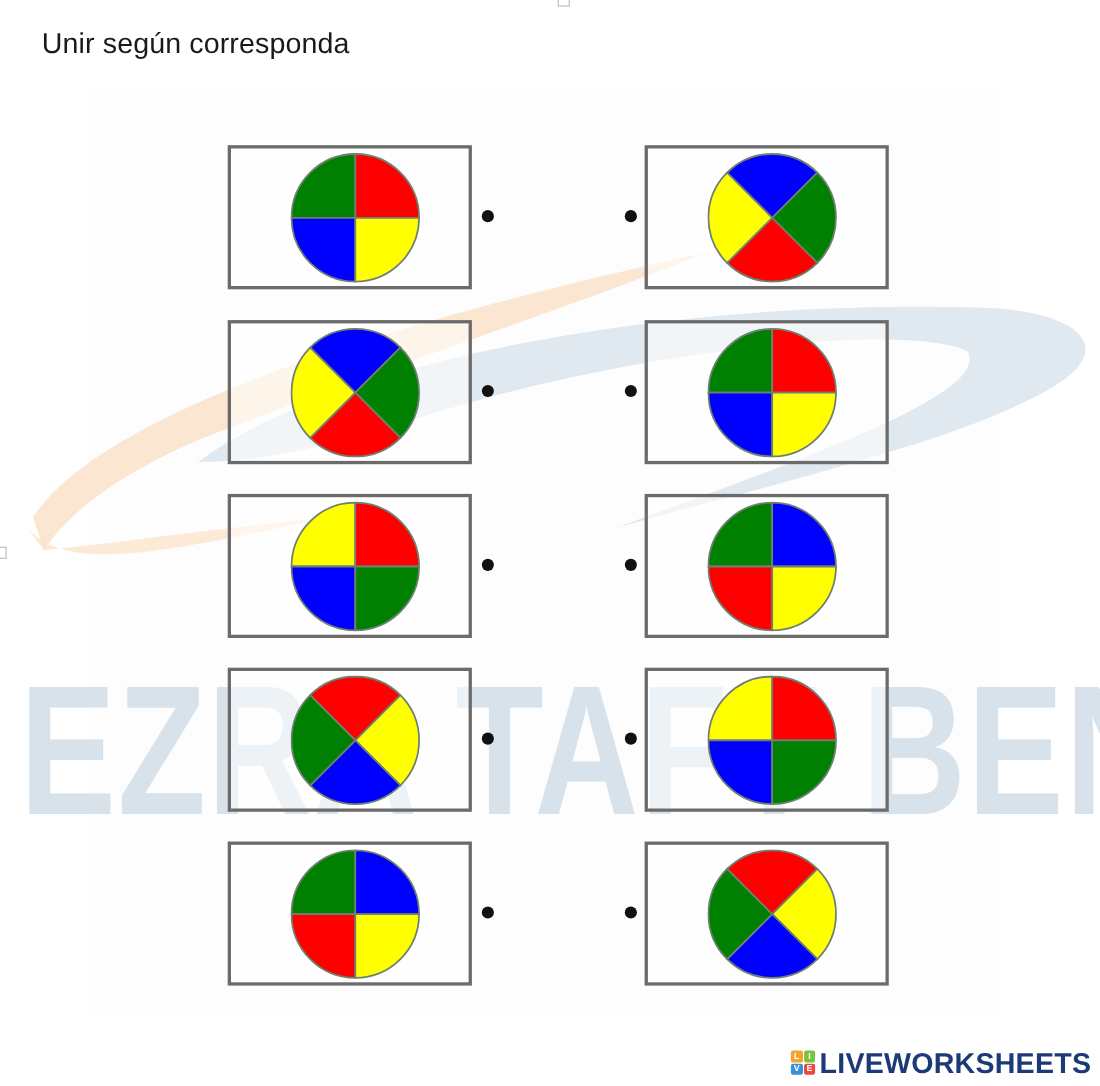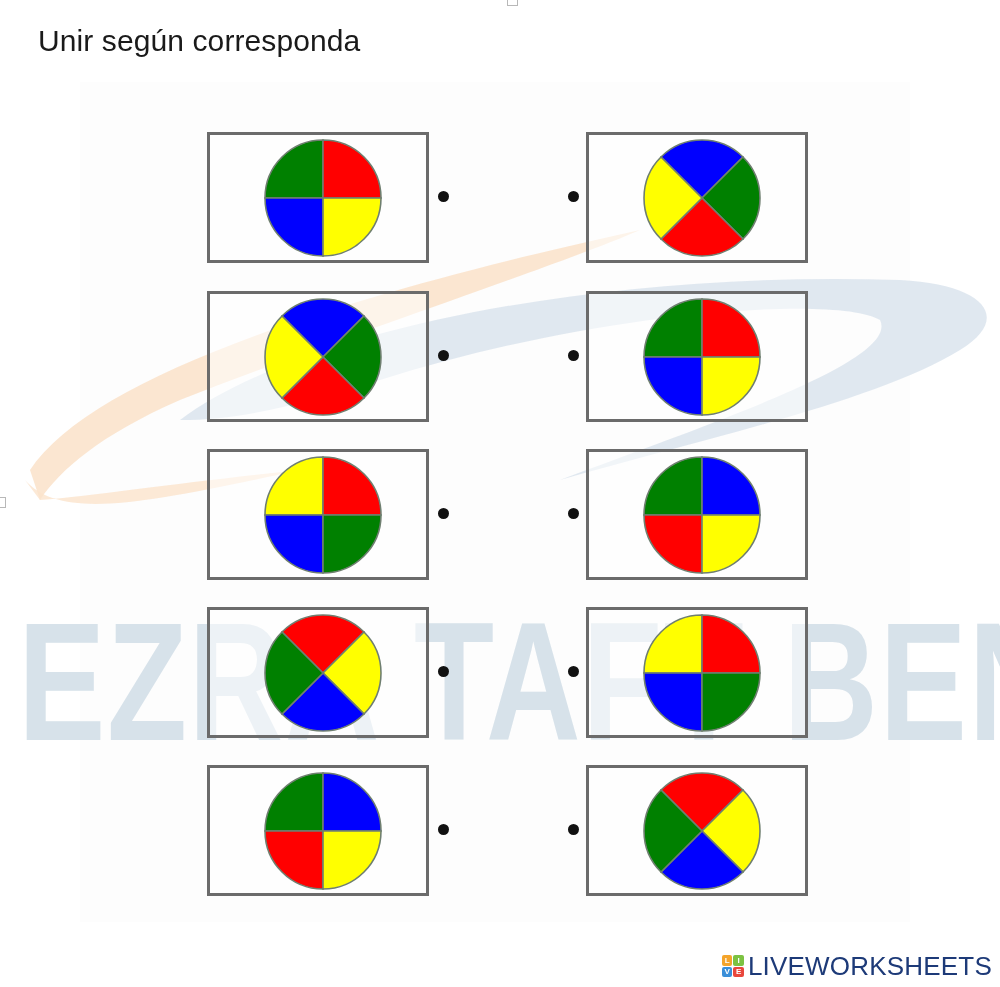--- a/index.html
+++ b/index.html
@@ -6,21 +6,21 @@
   body {
     width: 1000px; height: 987px; position: relative; overflow: hidden;
     background: #ffffff;
     font-family: "Liberation Sans", "DejaVu Sans", sans-serif;
   }
   .corner-mark {
     position: absolute; width: 9px; height: 9px; border: 1px solid #b8b8b8; background: #fff;
   }
   #title {
     position: absolute; left: 38px; top: 24px;
-    font-size: 30px; color: #1a1a1a; letter-spacing: 0.1px;
+    font-size: 26px; color: #1a1a1a; letter-spacing: 0.1px;
   }
   #panel {
     position: absolute; left: 80px; top: 82px; width: 830px; height: 840px;
     background: #fdfdfd;
   }
   .wm { position: absolute; pointer-events: none; }
   #wm-swoosh { left: 0; top: 0; width: 1000px; height: 987px; }
   #wm-text {
     position: absolute; left: 18px; top: 598px; width: 980px;
     font-family: "Liberation Sans", sans-serif; font-weight: bold;
@@ -44,21 +44,21 @@
   }
   #logo-icon {
     width: 22px; height: 22px; display: grid;
     grid-template-columns: 1fr 1fr; grid-template-rows: 1fr 1fr; gap: 1px;
   }
   #logo-icon span {
     font-size: 8px; font-weight: bold; color: #fff; display: flex;
     align-items: center; justify-content: center; border-radius: 2px;
   }
   #logo-text {
-    font-family: "Liberation Sans", sans-serif; font-weight: normal;
+    font-family: "Liberation Sans", sans-serif; font-weight: bold;
     font-size: 26px; color: #1d3a78; letter-spacing: 0.2px;
   }
 </style>
 </head>
 <body>
 
 <div class="corner-mark" style="left:507px; top:-5px;"></div>
 <div class="corner-mark" style="left:-5px; top:497px;"></div>
 
 <h1 id="title" style="margin:0;font-weight:normal;">Unir según corresponda</h1>

